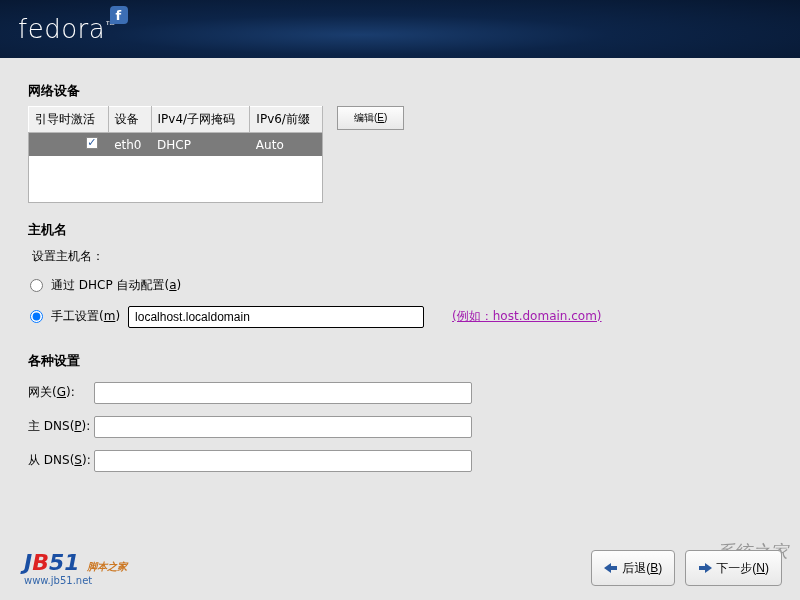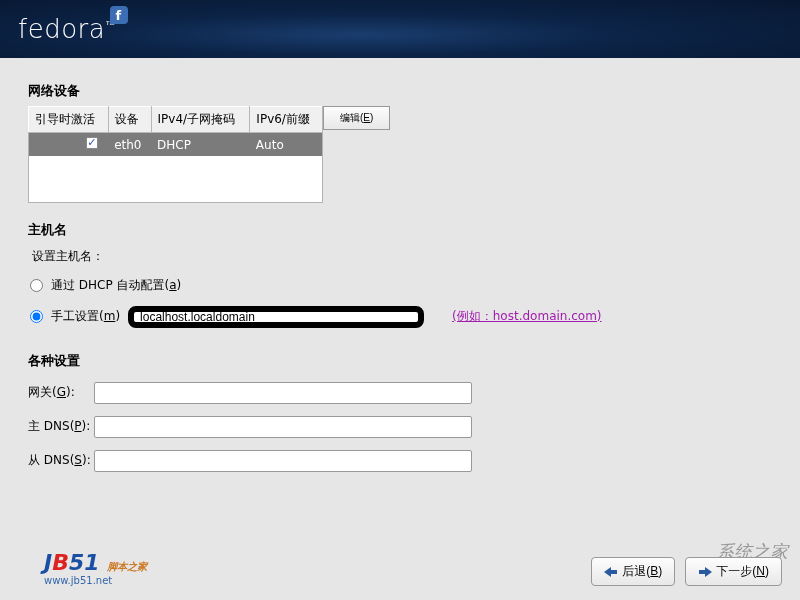--- a/index.html
+++ b/index.html
@@ -33,21 +33,21 @@
       place-items: center;
       color: #fff;
       font-weight: bold;
       font-size: 13px;
     }
     
     .content { padding: 24px 28px 10px 28px; }
     
     .section-heading { font-weight: bold; font-size: 13px; margin-bottom: 6px; color: #000; }
     
-    .device-row { display: flex; align-items: flex-start; margin-bottom: 18px; }
+    .device-row { display: flex; align-items: flex-start; gap: 14px; margin-bottom: 18px; }
     
     .device-table {
       border: 1px solid #b2b2b2;
       border-collapse: collapse;
       width: 295px;
     }
     .device-table th {
       background: #f0f0f0;
       border-top: 1px solid #fff;
       border-left: 1px solid #fff;
@@ -98,22 +98,22 @@
     }
     
     .hostname-block { margin-bottom: 18px; }
     .hostname-block .hint { padding: 3px 0 6px 4px; font-size: 12px; }
     .radio-row { display: flex; align-items: center; gap: 8px; padding: 6px 0 6px 2px; }
     .radio-row input[type=radio] { margin: 0; }
     .radio-row label { font-size: 12px; }
     .hostname-input {
       width: 296px;
       padding: 2px 6px;
-      border: 6px solid #000000;
-      border-radius: 8px;
+      border: 1px solid #000000;
+      border-radius: 2px;
       font-size: 12px;
       height: 22px;
       background: #fff;
     }
     .example { font-size: 12px; color: #a21caf; margin-left: 20px; text-decoration: underline; }
     
     .settings-block .field-row { display: flex; align-items: center; padding: 6px 0; }
     .settings-block label { font-size: 12px; width: 66px; text-align: left; }
     .settings-input {
       width: 378px;
@@ -125,22 +125,21 @@
       background: #fff;
     }
     
     .footer {
       position: absolute;
       bottom: 14px;
       left: 0;
       right: 0;
       display: flex;
       justify-content: space-between;
-      align-items: flex-end;
-      padding: 0 18px 0 44px;
+      padding: 0 18px 0 24px;
     }
     .jb-logo { font-size: 10px; color: #335; }
     .jb-logo .big { font-size: 22px; font-weight: bold; font-style: italic; }
     .jb-logo .big .j { color: #1a4fa3; }
     .jb-logo .big .b { color: #d22; }
     .jb-logo .big .n { color: #1a4fa3; }
     .jb-logo .sub { color: #c72; font-size: 10px; }
     .jb-logo .url { color: #36a; font-size: 10px; }
     
     .nav-buttons { display: flex; gap: 10px; }

